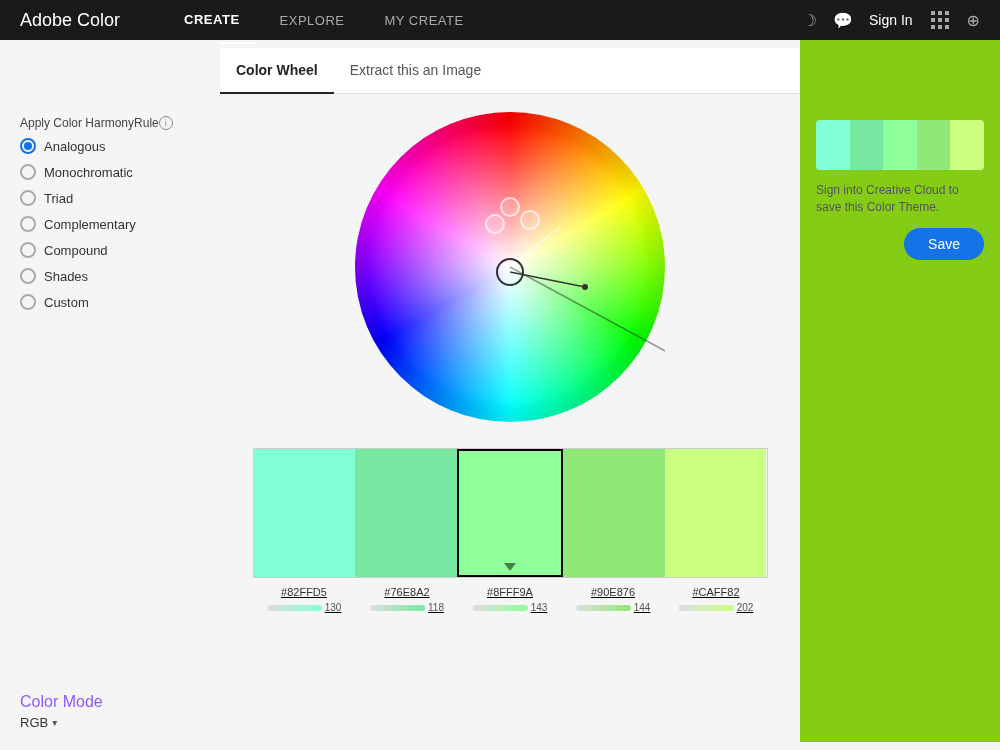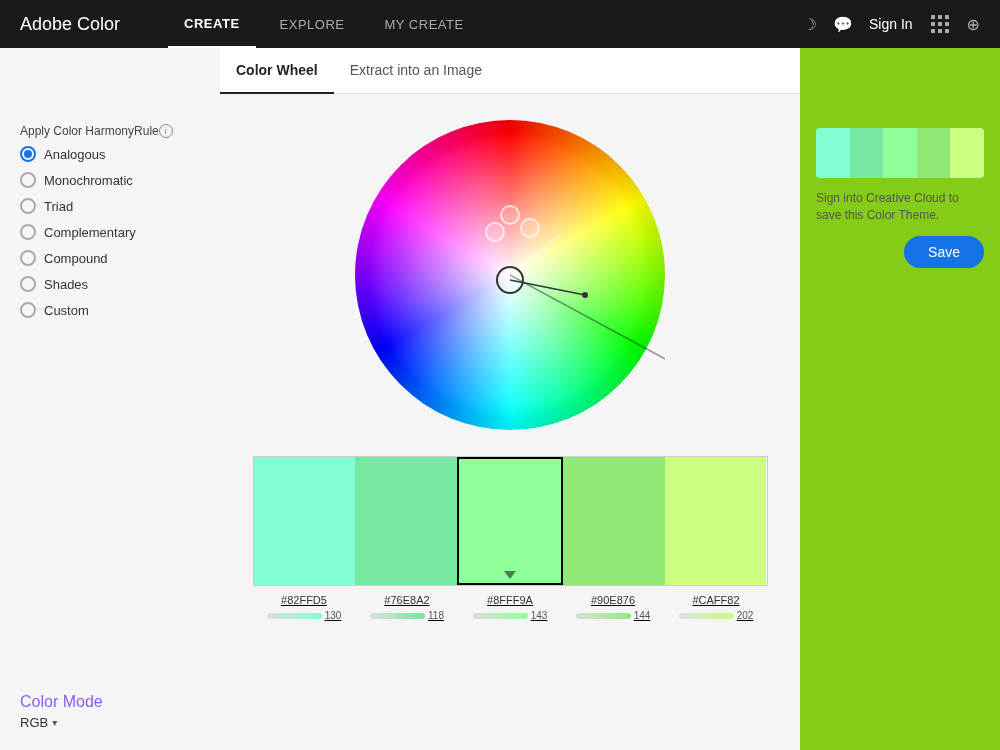--- a/index.html
+++ b/index.html
@@ -1,21 +1,21 @@
 <!DOCTYPE html>
 <html><head>
   <meta charset="utf-8">
   <style>
     * { box-sizing: border-box; margin: 0; padding: 0; }
     body { font-family: -apple-system, BlinkMacSystemFont, 'Segoe UI', Arial, sans-serif; background: #f5f5f5; width: 1000px; height: 750px; overflow: hidden; }
 
     
     .header {
       background: #1a1a1a;
-      height: 48px;
+      height: 40px;
       display: flex;
       align-items: center;
       padding: 0 20px;
       gap: 32px;
     }
     .header-logo {
       color: white;
       font-size: 18px;
       font-weight: 400;
       margin-right: 16px;
@@ -309,21 +309,21 @@
         <div class="apps-grid-dot"></div>
         <div class="apps-grid-dot"></div>
     </div>
 
     <span class="header-icon">⊕</span>
   </div>
 </div>
 
 <div style="position:absolute; top:48px; left:220px; right:200px; background:white; border-bottom:1px solid #ddd; display:flex; z-index:10;">
   <div class="tab-item active">Color Wheel</div>
-  <div class="tab-item">Extract into an Image</div>
+  <div class="tab-item">Extract this an Image</div>
 </div>
 
 <div class="main-container">
 
   <div class="sidebar">
     <div class="apply-rule-label">
       <span>Apply Color Harmony</span>
       <span>Rule</span>
       <span class="info-icon">i</span>
     </div>

